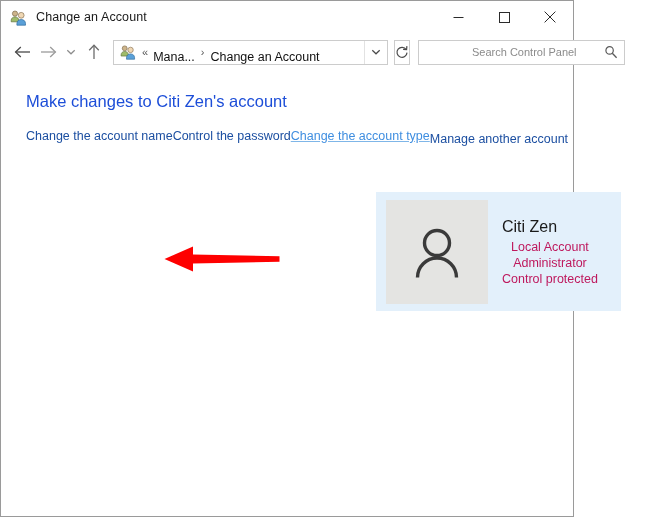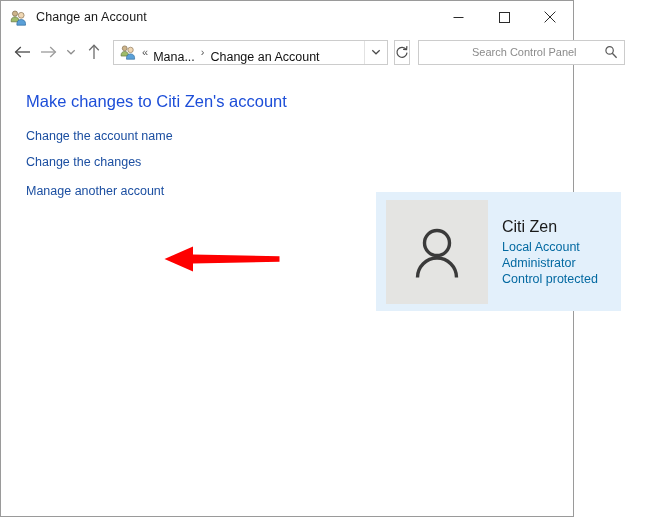--- a/index.html
+++ b/index.html
@@ -183,21 +183,21 @@
     top: 21px;
     font-size: 16.5px;
     color: #1d4ed8;
     white-space: nowrap;
   }
   .link-list {
     position: absolute;
     left: 25px;
     top: 58px;
     display: flex;
-    flex-direction: column;
+    flex-direction: row;
   }
   .task-link {
     font-size: 12.5px;
     color: #1c4fa1;
     text-decoration: none;
     line-height: 15px;
     margin-bottom: 11px;
     white-space: nowrap;
     align-self: flex-start;
     cursor: pointer;
@@ -238,23 +238,24 @@
   }
   .account-name {
     font-size: 16px;
     color: #1a1a1a;
     line-height: 20px;
     margin-bottom: 2px;
     white-space: nowrap;
   }
   .account-line {
     font-size: 12.5px;
-    color: #0369a1;
+    color: #be185d;
     line-height: 16px;
     white-space: nowrap;
+    text-align: center;
   }
 
   
   .red-arrow {
     position: absolute;
     left: 162px;
     top: 172px;
     width: 118px;
     height: 32px;
     pointer-events: none;
@@ -362,21 +363,22 @@
       </div>
     </div>
   </div>
 
   <div class="content">
 
     <div class="page-title">Make changes to Citi Zen's account</div>
 
     <div class="link-list">
       <a class="task-link" href="#">Change the account name</a>
-      <a class="task-link" href="#">Change the changes</a>
+      <a class="task-link" href="#">Control the password</a>
+      <a class="task-link hovered" href="#">Change the account type</a>
       <a class="task-link spaced" href="#">Manage another account</a>
     </div>
 
     <div class="red-arrow">
       <svg width="118" height="32" viewBox="0 0 118 32">
         <g>
           <path d="M1.5 16 L30 3.5 L30 11.5 L116.5 13.2 L116.5 18.8 L30 20.5 L30 28.5 Z" fill="#fe0000"></path>
         </g>
       </svg>
     </div>

